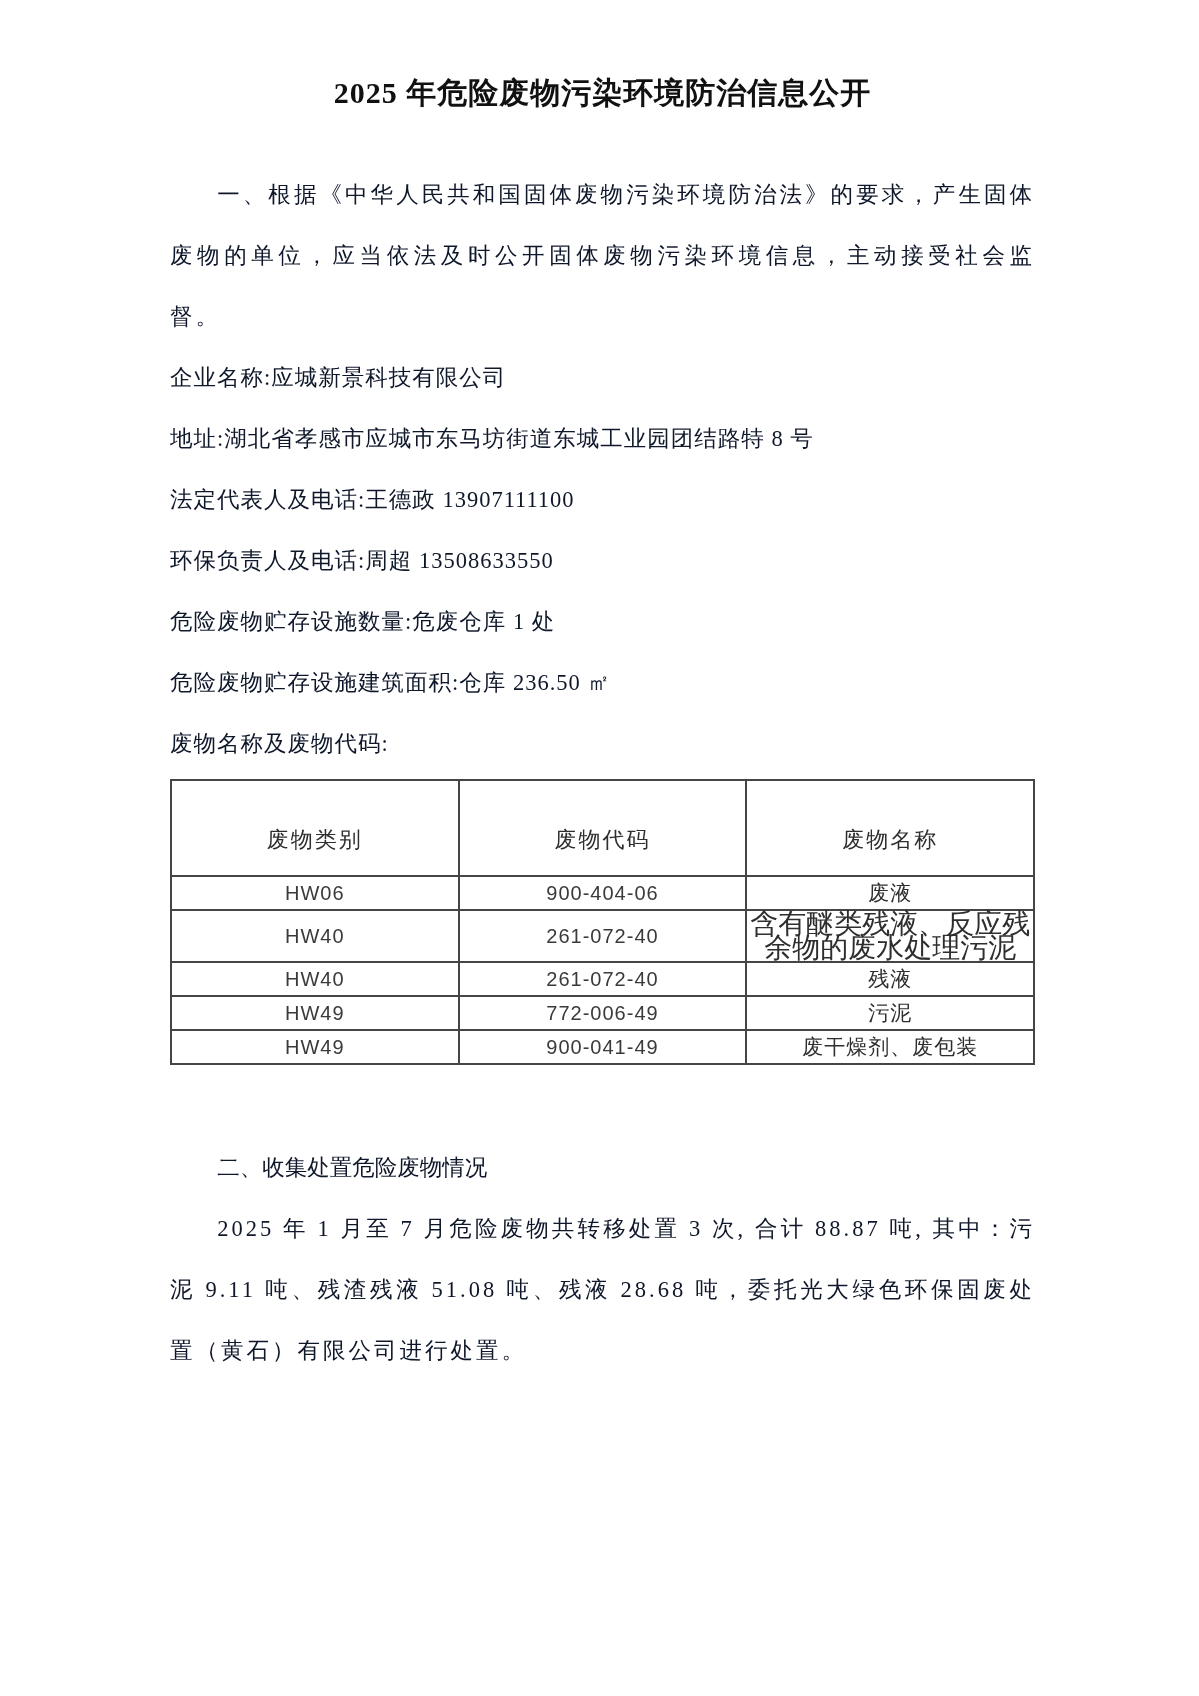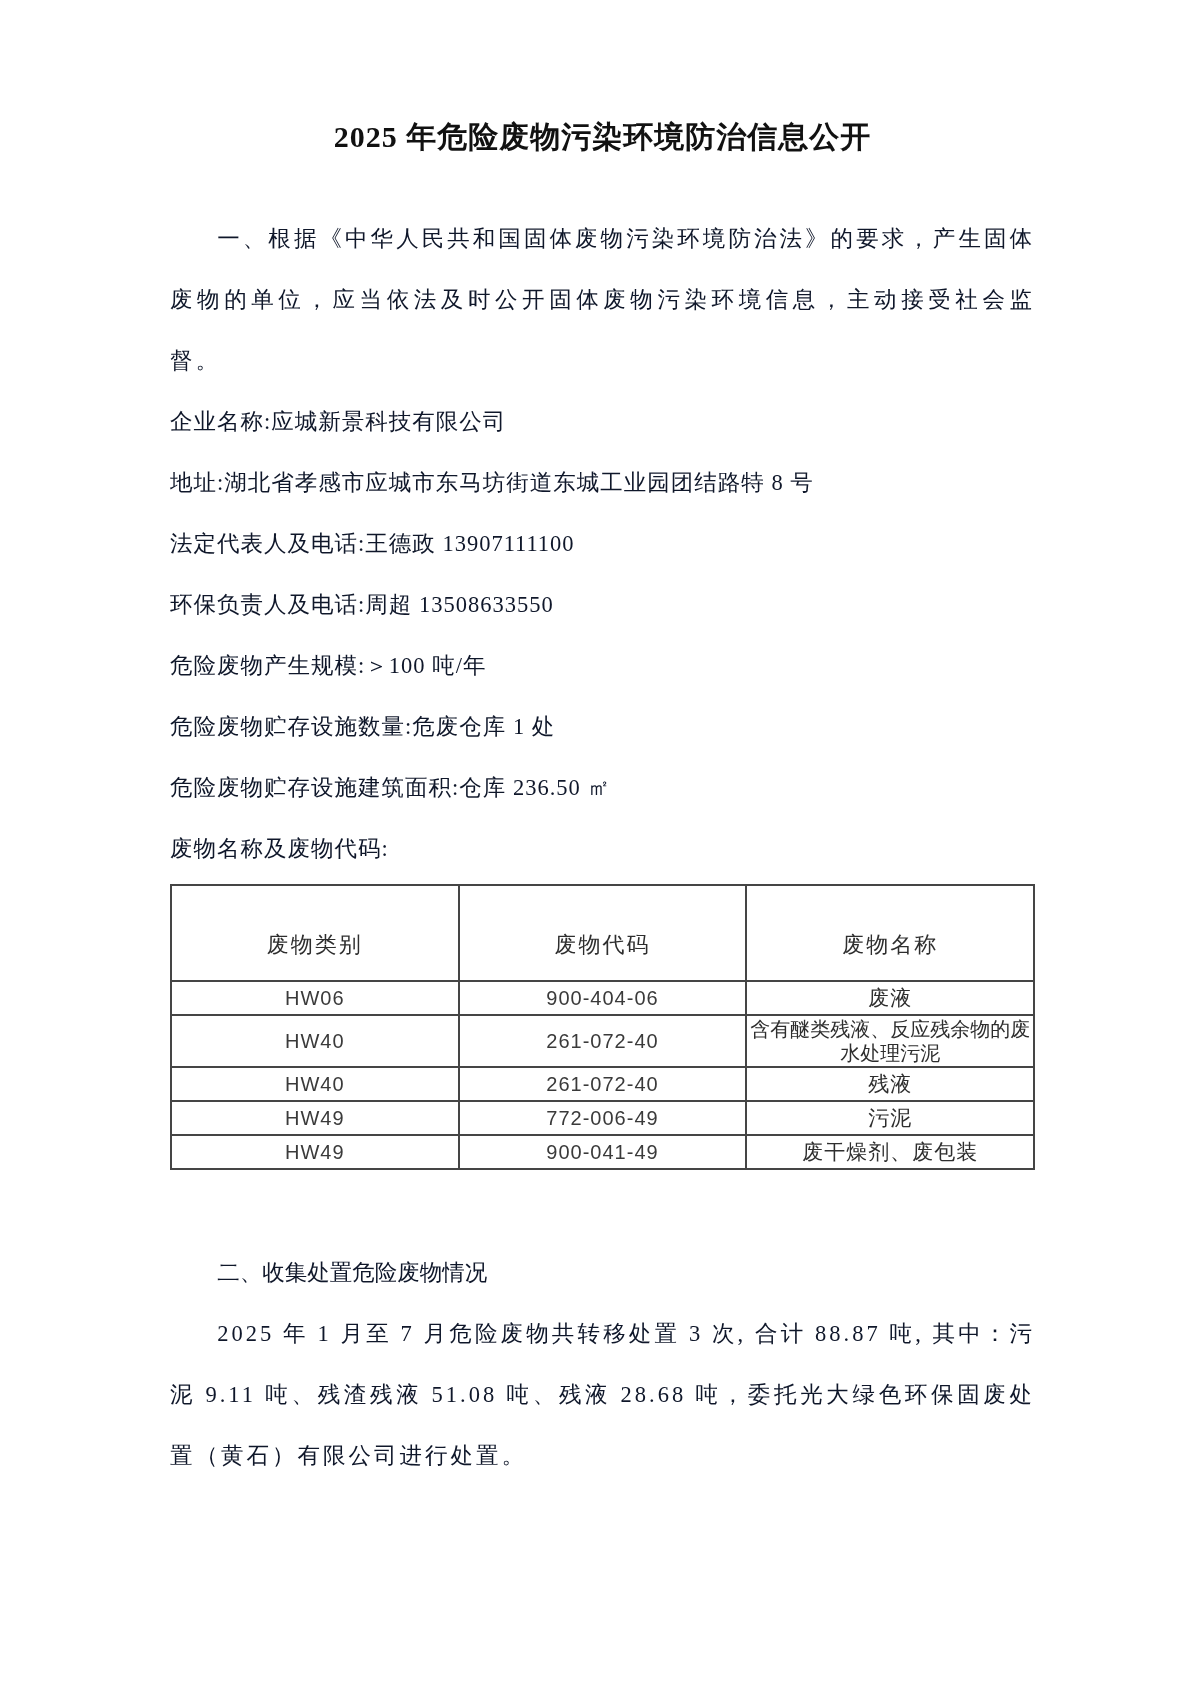--- a/index.html
+++ b/index.html
@@ -8,21 +8,21 @@
     position: relative;
     width: 1199px;
     height: 1696px;
     margin: 0 auto;
     background: #ffffff;
     color: #222222;
     font-family: "Liberation Serif", "DejaVu Serif", serif;
     overflow: hidden;
   }
   .content {
-    padding: 116px 164px 0 170px;
+    padding: 72px 164px 0 170px;
   }
   .doc-title {
     margin: 0 0 50px 0;
     font-size: 30px;
     font-weight: bold;
     color: #111111;
     text-align: center;
     letter-spacing: 1px;
     line-height: 42px;
   }
@@ -62,42 +62,41 @@
   .waste-table td { height: 32px; font-size: 21px; }
   .waste-table td.code-cell {
     font-family: "Liberation Sans", "DejaVu Sans", sans-serif;
     font-size: 20px;
     color: #3a3a3a;
     letter-spacing: 1px;
   }
   .waste-table td.name-cell { letter-spacing: 1px; }
   .waste-table tr.tall-row td { height: 50px; }
   .waste-table tr.tall-row td.name-cell {
-    font-size: 20px;
+    font-size: 28px;
     line-height: 24px;
     letter-spacing: 0;
     padding: 1px 2px;
   }
   .section-heading { margin-top: 72px; }
 </style>
 </head>
 <body>
 
 <div class="page">
   <div class="content">
 
     <h1 class="doc-title">2025 年危险废物污染环境防治信息公开</h1>
 
     <p class="para justify indent">一、根据《中华人民共和国固体废物污染环境防治法》的要求，产生固体废物的单位，应当依法及时公开固体废物污染环境信息，主动接受社会监督。</p>
 
     <p class="para field">企业名称:应城新景科技有限公司</p>
     <p class="para field">地址:湖北省孝感市应城市东马坊街道东城工业园团结路特 8 号</p>
     <p class="para field">法定代表人及电话:王德政 13907111100</p>
     <p class="para field">环保负责人及电话:周超 13508633550</p>
-    <p class="para field">危险废物产生规模:＞100 吨/年</p>
     <p class="para field">危险废物贮存设施数量:危废仓库 1 处</p>
     <p class="para field">危险废物贮存设施建筑面积:仓库 236.50 ㎡</p>
     <p class="para field">废物名称及废物代码:</p>
 
     <table class="waste-table">
       <thead>
         <tr>
           <th>废物类别</th>
           <th>废物代码</th>
           <th>废物名称</th>

